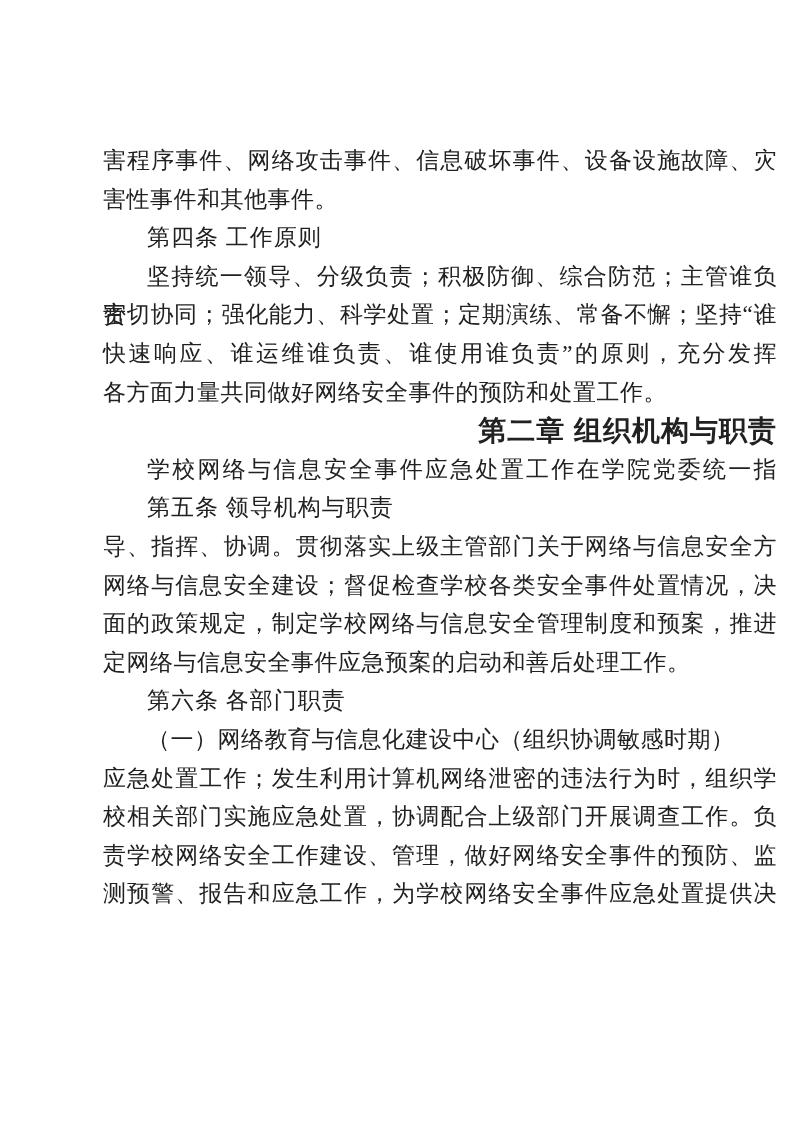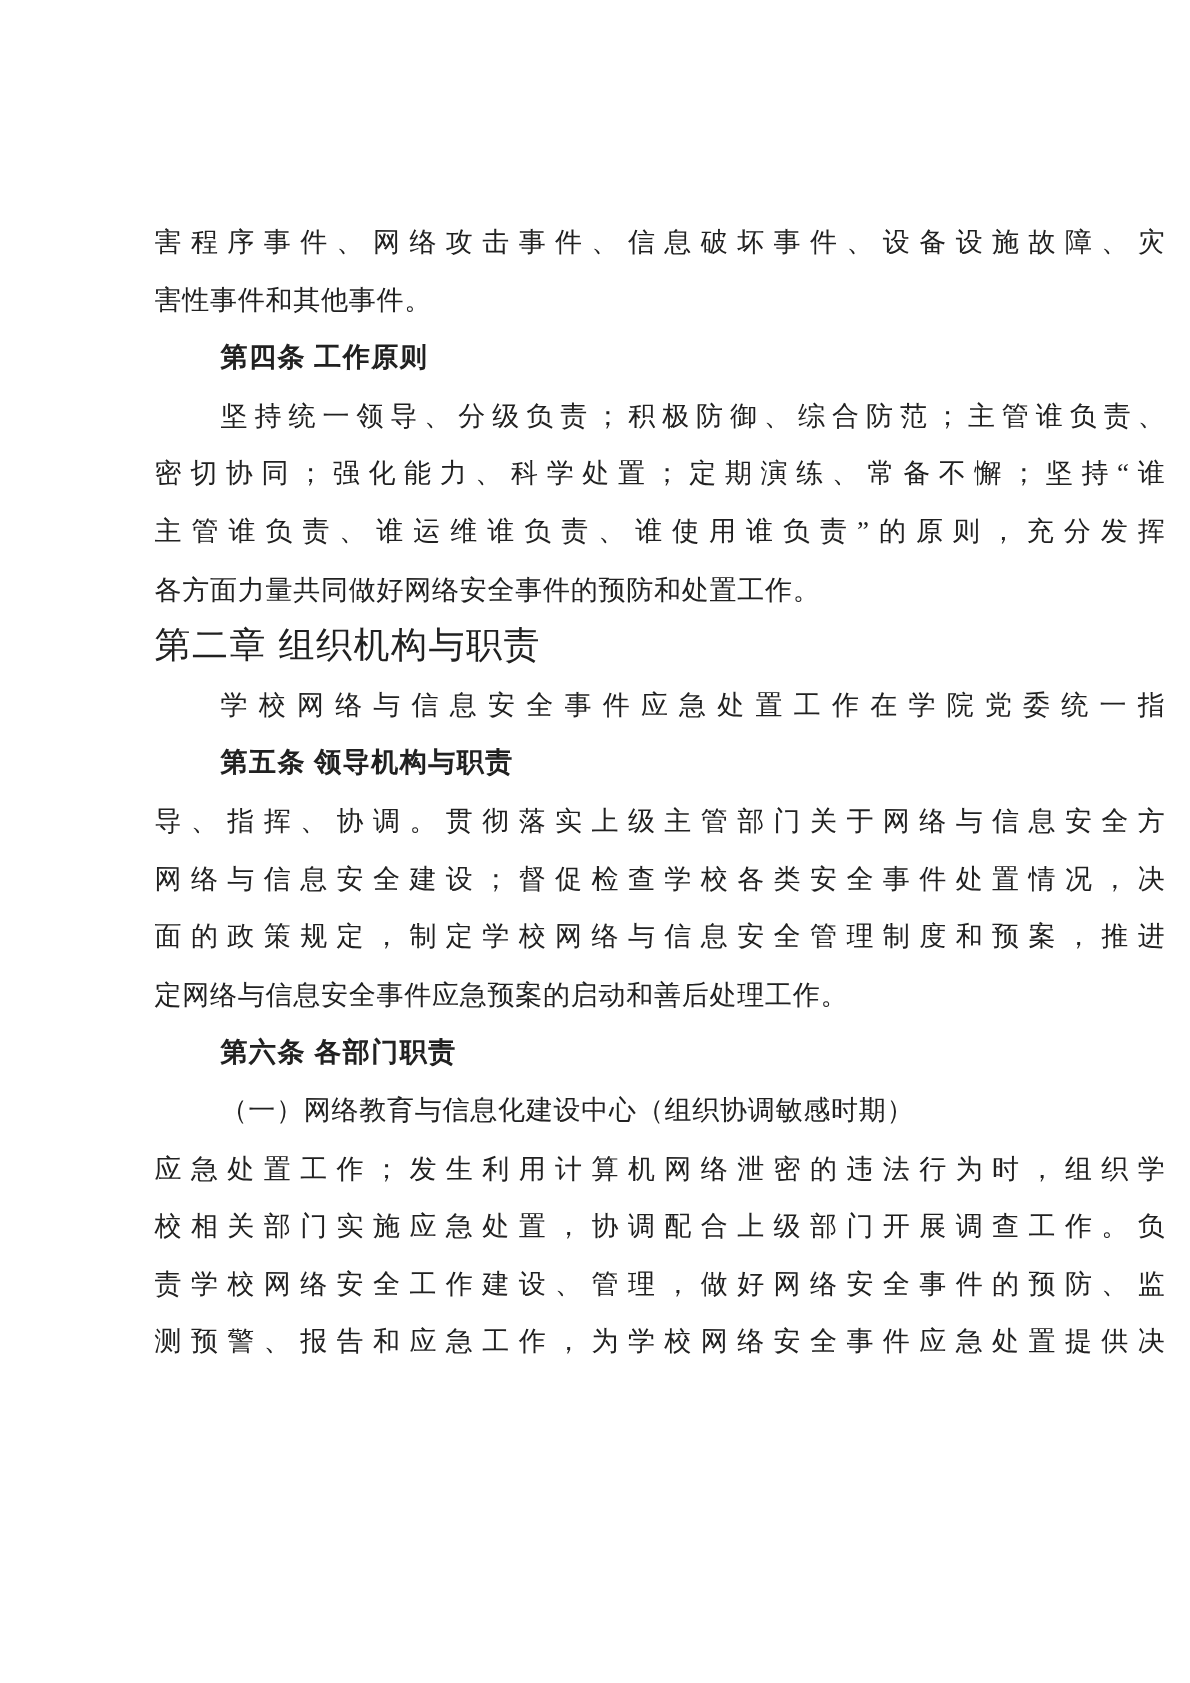--- a/index.html
+++ b/index.html
@@ -18,59 +18,59 @@
   }
   .doc-body {
     position: absolute;
     left: 103px;
     top: 142px;
     width: 674px;
   }
   .line {
     height: 38.6px;
     line-height: 38.6px;
-    font-size: 18px;
+    font-size: 23px;
     white-space: nowrap;
     letter-spacing: 0.5px;
   }
   
   .fill {
     white-space: normal;
     text-align: justify;
     text-align-last: justify;
   }
   .indent {
     text-indent: 44px;
   }
   .h-art {
-    font-weight: bold;
+    font-weight: normal;
     text-indent: 44px;
     letter-spacing: 1px;
   }
   .h-chap {
     font-family: "Liberation Sans", "DejaVu Sans", sans-serif;
-    font-weight: normal;
-    font-size: 24px;
-    text-align: left;
+    font-weight: bold;
+    font-size: 28px;
+    text-align: right;
     text-indent: 0;
     letter-spacing: 1px;
   }
 </style>
 </head>
 <body>
 
 <div class="page">
   <div class="doc-body">
 
     <div class="line fill">害程序事件、网络攻击事件、信息破坏事件、设备设施故障、灾</div>
     <div class="line">害性事件和其他事件。</div>
     <div class="line h-art">第四条 工作原则</div>
     <div class="line fill indent">坚持统一领导、分级负责；积极防御、综合防范；主管谁负责、</div>
     <div class="line fill">密切协同；强化能力、科学处置；定期演练、常备不懈；坚持“谁</div>
-    <div class="line fill">主管谁负责、谁运维谁负责、谁使用谁负责”的原则，充分发挥</div>
+    <div class="line fill">快速响应、谁运维谁负责、谁使用谁负责”的原则，充分发挥</div>
     <div class="line">各方面力量共同做好网络安全事件的预防和处置工作。</div>
     <div class="line h-chap">第二章 组织机构与职责</div>
     <div class="line fill indent">学校网络与信息安全事件应急处置工作在学院党委统一指</div>
     <div class="line h-art">第五条 领导机构与职责</div>
     <div class="line fill">导、指挥、协调。贯彻落实上级主管部门关于网络与信息安全方</div>
     <div class="line fill">网络与信息安全建设；督促检查学校各类安全事件处置情况，决</div>
     <div class="line fill">面的政策规定，制定学校网络与信息安全管理制度和预案，推进</div>
     <div class="line">定网络与信息安全事件应急预案的启动和善后处理工作。</div>
     <div class="line h-art">第六条 各部门职责</div>
     <div class="line indent">（一）网络教育与信息化建设中心（组织协调敏感时期）</div>

